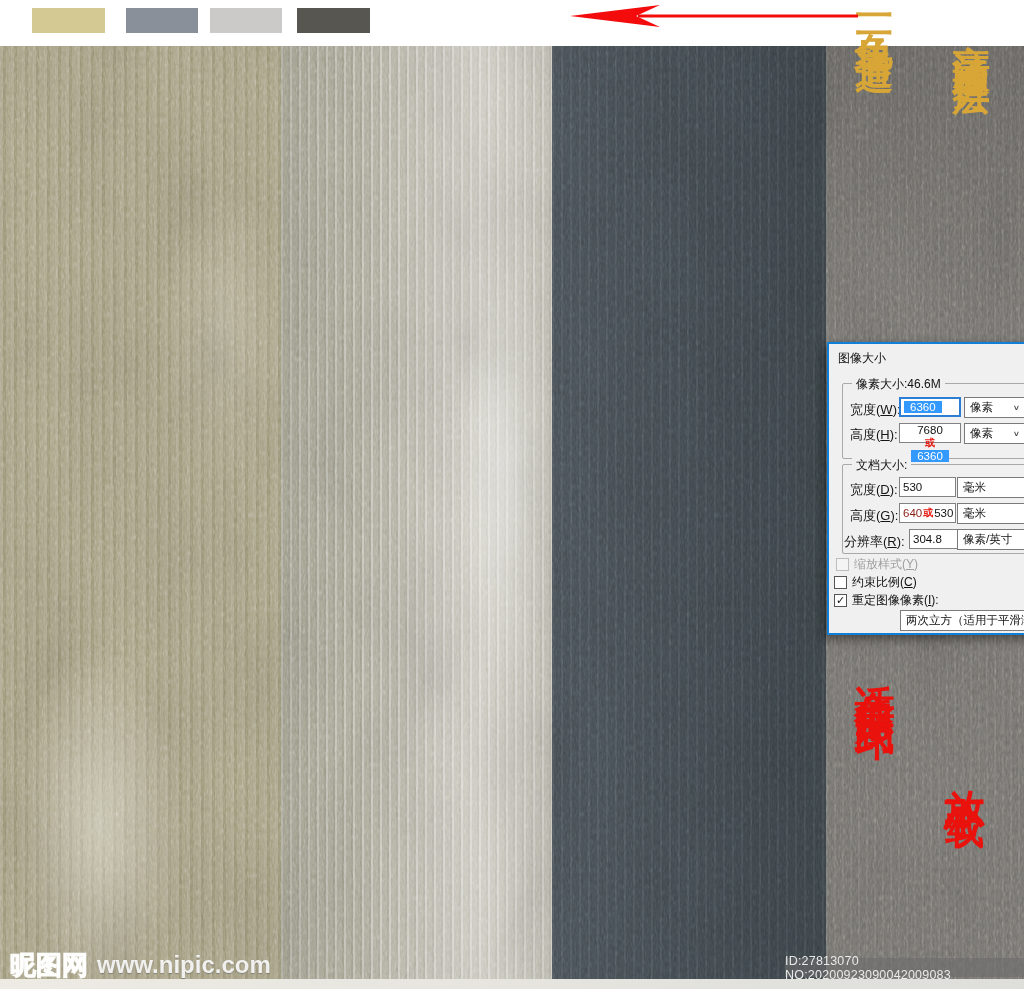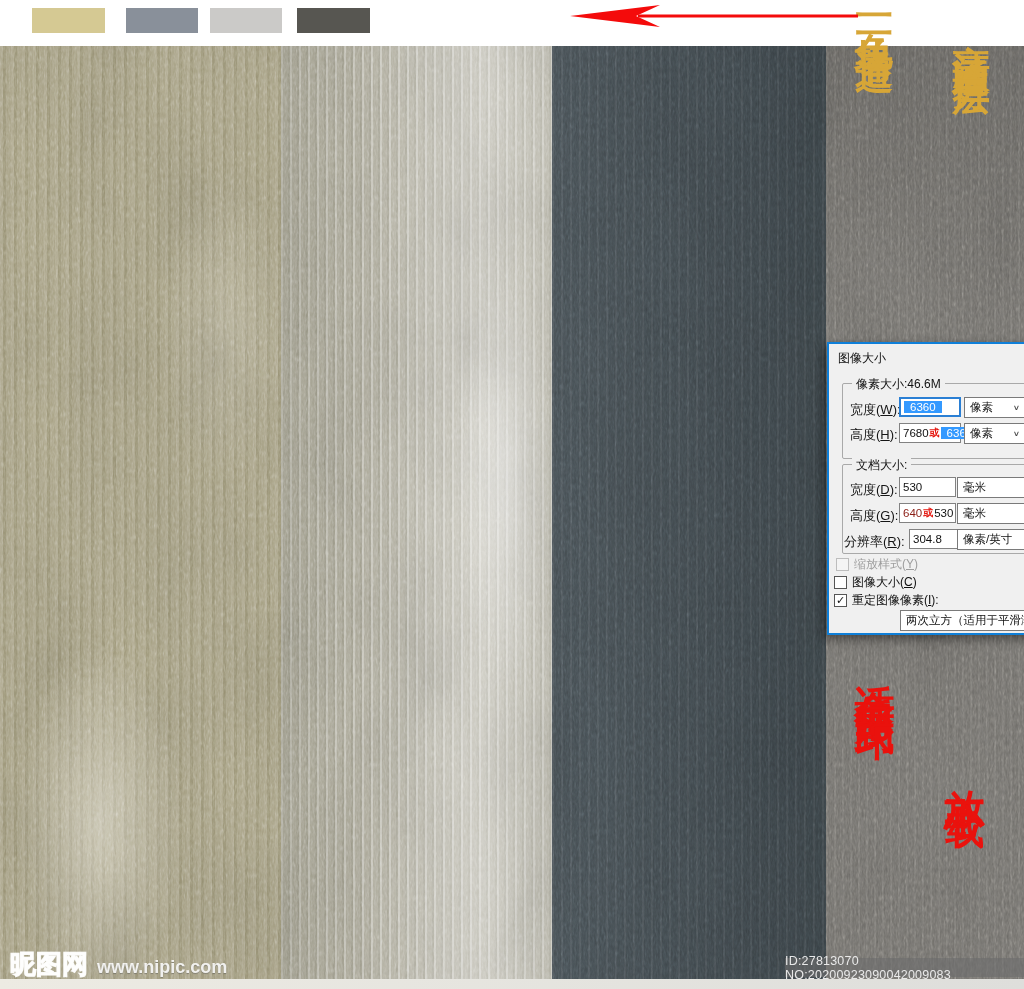--- a/index.html
+++ b/index.html
@@ -77,21 +77,21 @@
   .cb-disabled .cbox{border-color:#bdbdbd;background:#f4f4f4;}
   
   .idbar{position:absolute;left:785px;top:958px;width:239px;height:19px;z-index:8;
     background:rgba(108,108,108,.62);display:flex;align-items:center;justify-content:center;
     font-size:12.5px;color:#e9e9e9;letter-spacing:.2px;}
   .watermark{position:absolute;left:10px;top:950px;z-index:9;display:flex;align-items:flex-end;gap:9px;}
   .wm-cn{font-size:26px;font-weight:700;color:rgba(255,255,255,.30);
     -webkit-text-stroke:1.2px rgba(255,255,255,.92);
     text-shadow:0 0 1px rgba(255,255,255,.7);line-height:1.1;
     font-family:Liberation Sans, sans-serif;}
-  .wm-url{font-size:18px;font-weight:700;color:rgba(255,255,255,.88);
+  .wm-url{font-size:24px;font-weight:700;color:rgba(255,255,255,.88);
     text-shadow:0 1px 1px rgba(80,80,80,.45);line-height:1.25;}
 </style>
 </head>
 <body>
 
 <div class="screen">
 
   <div class="topbar">
     <div class="swatch sw0" style="background-color: rgb(213, 201, 147);"></div>
     <div class="swatch sw1" style="background-color: rgb(137, 144, 154);"></div>
@@ -144,21 +144,21 @@
     </div>
     <span class="dlbl" style="left:21px;top:57px;"><span>宽度(</span><span class="mn">W</span><span>):</span></span>
     <div class="dinput active" style="left:70px;top:53px;width:62px;">
       <span class="sel">6360</span>
     </div>
     <div class="combo" style="left:135px;top:53px;width:62px;">
       <span>像素</span>
       <span class="chev">∨</span>
     </div>
     <span class="dlbl" style="left:21px;top:76px;margin-top:6px;"><span>高度(</span><span class="mn">H</span><span>):</span></span>
-    <div class="dinput" style="left:70px;top:79px;width:62px;">
+    <div class="dinput" style="left:70px;top:79px;width:62px;flex-direction:column;">
       <span>7680</span>
         <span class="redmark">或</span>
         <span class="sel">6360</span>
     </div>
     <div class="combo" style="left:135px;top:79px;width:62px;">
       <span>像素</span>
       <span class="chev">∨</span>
     </div>
 
     <div class="grp grp2">
@@ -187,21 +187,21 @@
     <div class="combo" style="left:128px;top:185px;width:82px;">
       <span>像素/英寸</span>
     </div>
 
     <div class="cbrow cb-disabled" style="left:7px;top:212px;">
       <span class="cbox"></span>
       <span><span>缩放样式(</span><span class="mn">Y</span><span>)</span></span>
     </div>
     <div class="cbrow" style="left:5px;top:230px;">
       <span class="cbox"></span>
-      <span><span>图像大小(</span><span class="mn">C</span><span>)</span></span>
+      <span><span>约束比例(</span><span class="mn">C</span><span>)</span></span>
     </div>
     <div class="cbrow" style="left:5px;top:248px;">
       <span class="cbox">✓</span>
       <span><span>重定图像像素(</span><span class="mn">I</span><span>):</span></span>
     </div>
 
     <div class="combo" style="left:71px;top:266px;width:152px;">
       <span>两次立方（适用于平滑渐变</span>
     </div>
   </div>

